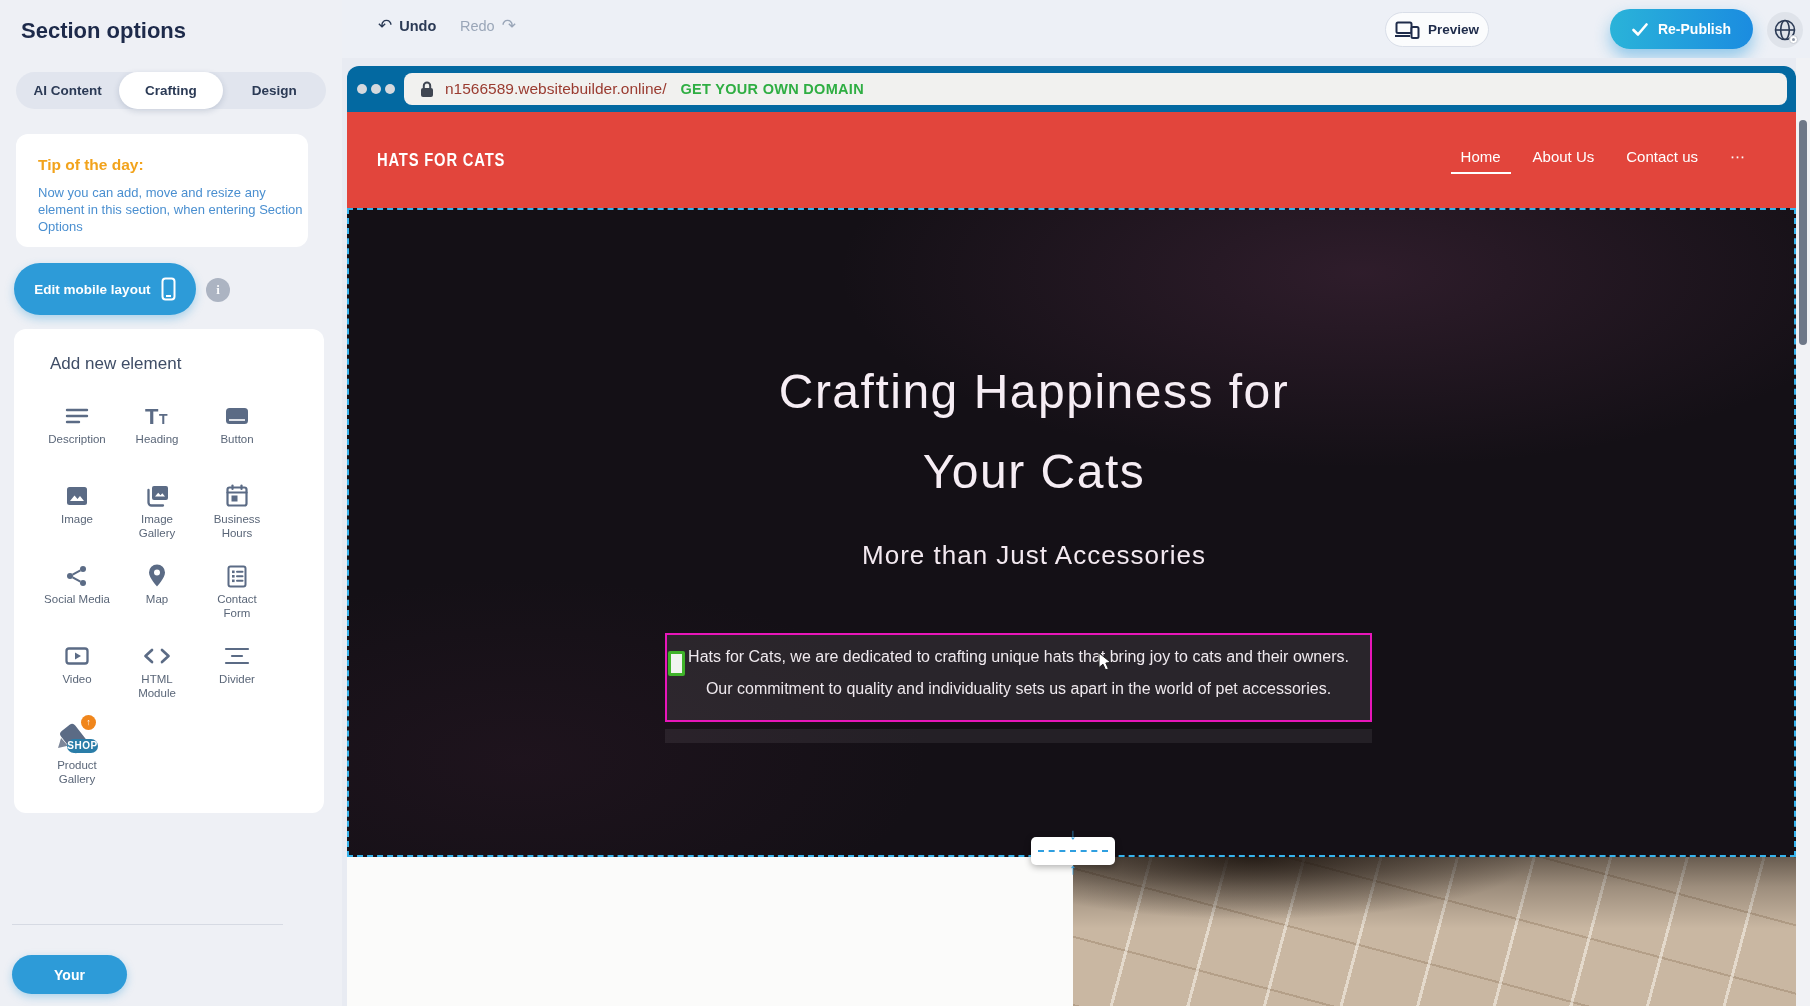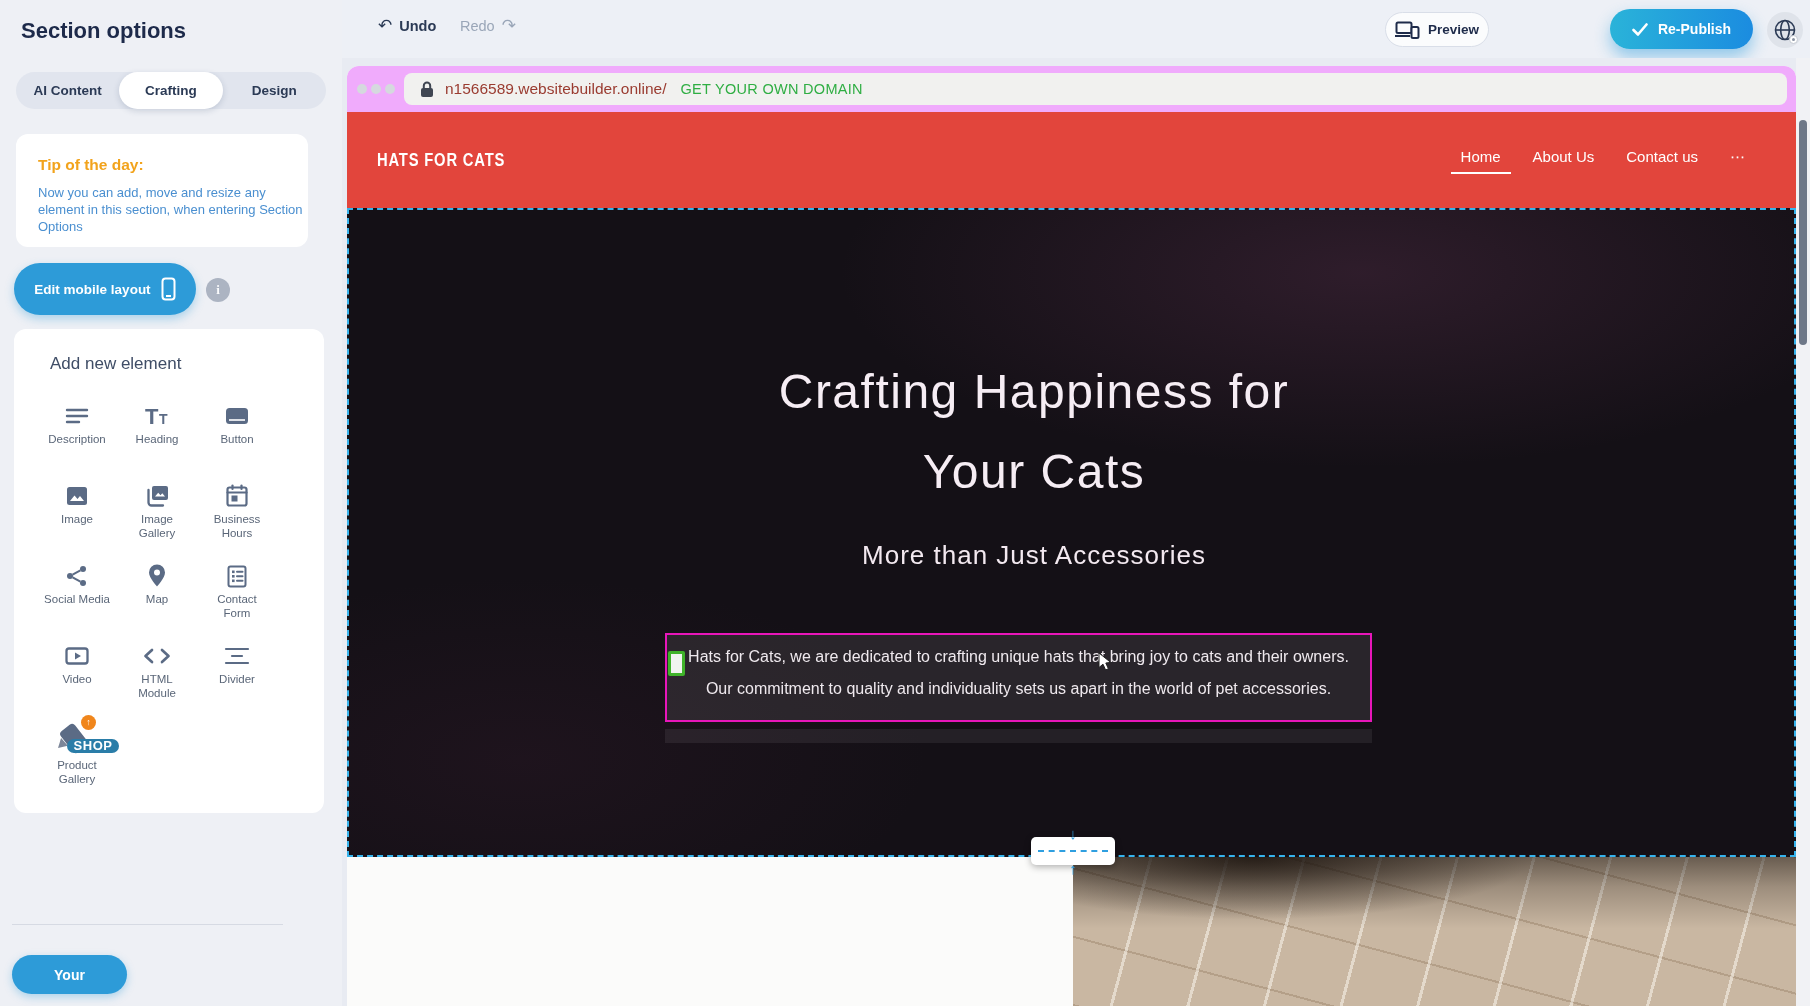--- a/index.html
+++ b/index.html
@@ -24,45 +24,45 @@
   .add-card { position:absolute; left:14px; top:329px; width:310px; height:484px; background:#fff; border-radius:12px; }
   .add-title { position:absolute; left:36px; top:25px; font-size:17px; color:#3f4d66; }
   .el-grid { position:absolute; left:23px; top:70px; display:grid; grid-template-columns:repeat(3,80px); grid-auto-rows:80px; }
   .el-item { display:flex; flex-direction:column; align-items:center; cursor:pointer; }
   .el-icon { height:34px; display:flex; align-items:center; justify-content:center; }
   .el-label { font-size:11.5px; line-height:13.5px; color:#5a6678; text-align:center; white-space:pre-line; }
   .el-icon svg { stroke:#5b6b85; }
   .pg-wrap { position:relative; width:42px; height:34px; }
   .pg-phone { position:absolute; left:9px; top:3px; width:18px; height:27px; background:#5b6b85; border-radius:4px; transform:rotate(-38deg); }
   .pg-tri1 { position:absolute; left:1px; top:16px; width:0; height:0; border-left:5px solid transparent; border-right:5px solid transparent; border-bottom:9px solid #7c8699; transform:rotate(-12deg);}
-  .pg-shop { position:absolute; left:11px; top:17px; width:52px; height:14px; background:#2a7da8; border-radius:8px; color:#fff; font-size:13px; font-weight:bold; text-align:center; line-height:14px; letter-spacing:.5px; }
+  .pg-shop { position:absolute; left:11px; top:17px; width:31px; height:14px; background:#2a7da8; border-radius:8px; color:#fff; font-size:10px; font-weight:bold; text-align:center; line-height:14px; letter-spacing:.5px; }
   .pg-badge { position:absolute; right:2px; top:-7px; width:15px; height:15px; border-radius:50%; background:#f0861c; color:#fff; font-size:9px; font-weight:bold; text-align:center; line-height:15px; }
   .panel-hr { position:absolute; left:12px; top:924px; width:271px; border:none; border-top:1px solid #d6dae3; }
   .done-btn { position:absolute; left:12px; top:955px; width:115px; height:39px; background:#2d9bd8; border:none; border-radius:20px; color:#fff; font-size:14px; font-weight:bold; cursor:pointer; box-shadow:0 3px 8px rgba(45,155,216,.35); }
   
   .topbar { position:absolute; left:342px; top:0; right:0; height:58px; }
   .undo { position:absolute; left:36px; top:15px; display:flex; align-items:center; gap:7px; font-size:14.5px; font-weight:bold; color:#2b3a55; cursor:pointer; }
   .undo .arr { font-size:17px; font-weight:normal; }
   .redo { position:absolute; left:118px; top:15px; display:flex; align-items:center; gap:7px; font-size:14.5px; color:#9aa6b8; cursor:pointer; }
   .redo .arr { font-size:17px; }
   .preview-btn { position:absolute; right:321px; top:12px; width:104px; height:35px; background:#fbfcfd; border:1px solid #d9dee8; border-radius:18px; display:flex; align-items:center; justify-content:center; gap:8px; font-size:13.5px; font-weight:bold; color:#1e2b4a; cursor:pointer;text-align:right; }
   .republish-btn { position:absolute; right:57px; top:9px; width:143px; height:40px; border:none; border-radius:21px; background:linear-gradient(90deg,#2ab3d9,#1b8ce0); display:flex; align-items:center; justify-content:center; gap:10px; color:#fff; font-size:14px; font-weight:bold; cursor:pointer; box-shadow:0 8px 16px rgba(32,150,220,.45); }
   .globe-btn { position:absolute; right:7px; top:12px; width:36px; height:36px; border-radius:50%; background:#dfe3ea; display:flex; align-items:center; justify-content:center; cursor:pointer; }
   .globe-badge { position:absolute; right:5px; bottom:4px; width:9px; height:9px; border-radius:50%; background:#fff; border:1px solid #c5cad3; }
   .globe-badge::after { content:""; position:absolute; left:2px; top:2px; width:3px; height:3px; border-radius:50%; background:#8a93a3; }
   
   .canvas { position:absolute; left:342px; top:58px; right:0; bottom:0; background:#e8ebf2; }
   .browser { position:absolute; left:5px; top:8px; width:1449px; height:940px; background:#fff; border-radius:12px 12px 0 0; overflow:hidden; }
-  .chrome { position:relative; height:46px; background:#f0abfc; }
+  .chrome { position:relative; height:46px; background:#0369a1; }
   .dots { position:absolute; left:10px; top:18px; display:flex; gap:4px; }
   .dots i { width:10px; height:10px; border-radius:50%; background:#d5d9de; }
   .urlbar { position:absolute; left:57px; top:7px; right:9px; height:32px; background:#f1f1ef; border-radius:8px; display:flex; align-items:center; }
   .lock { margin-left:16px; display:flex; }
   .url-text { margin-left:11px; font-size:15.5px; color:#9a3b30; }
-  .domain-cta { margin-left:14px; font-size:14.5px; font-weight:normal; color:#2fae43; letter-spacing:.3px; cursor:pointer; }
+  .domain-cta { margin-left:14px; font-size:14.5px; font-weight:bold; color:#2fae43; letter-spacing:.3px; cursor:pointer; }
   
   .site-header { position:relative; height:96px; background:#e2453c; }
   .logo { position:absolute; left:30px; top:38px; color:#fff; font-size:18px; font-weight:bold; letter-spacing:1px; transform:scaleX(.82); transform-origin:left; white-space:nowrap; }
   .nav { position:absolute; right:51px; top:36px; display:flex; gap:32px; align-items:flex-start; }
   .nav-item { color:#fff; font-size:15px; cursor:pointer; position:relative; padding-bottom:9px; }
   .nav-item.active::after { content:""; position:absolute; left:-10px; right:-10px; bottom:0; height:2px; background:#fff; }
   
   .hero { position:relative; height:649px; background:
       radial-gradient(60% 50% at 70% 10%, rgba(96,52,82,.35), transparent 60%),
       radial-gradient(40% 40% at 12% 85%, rgba(60,30,50,.25), transparent 70%),

